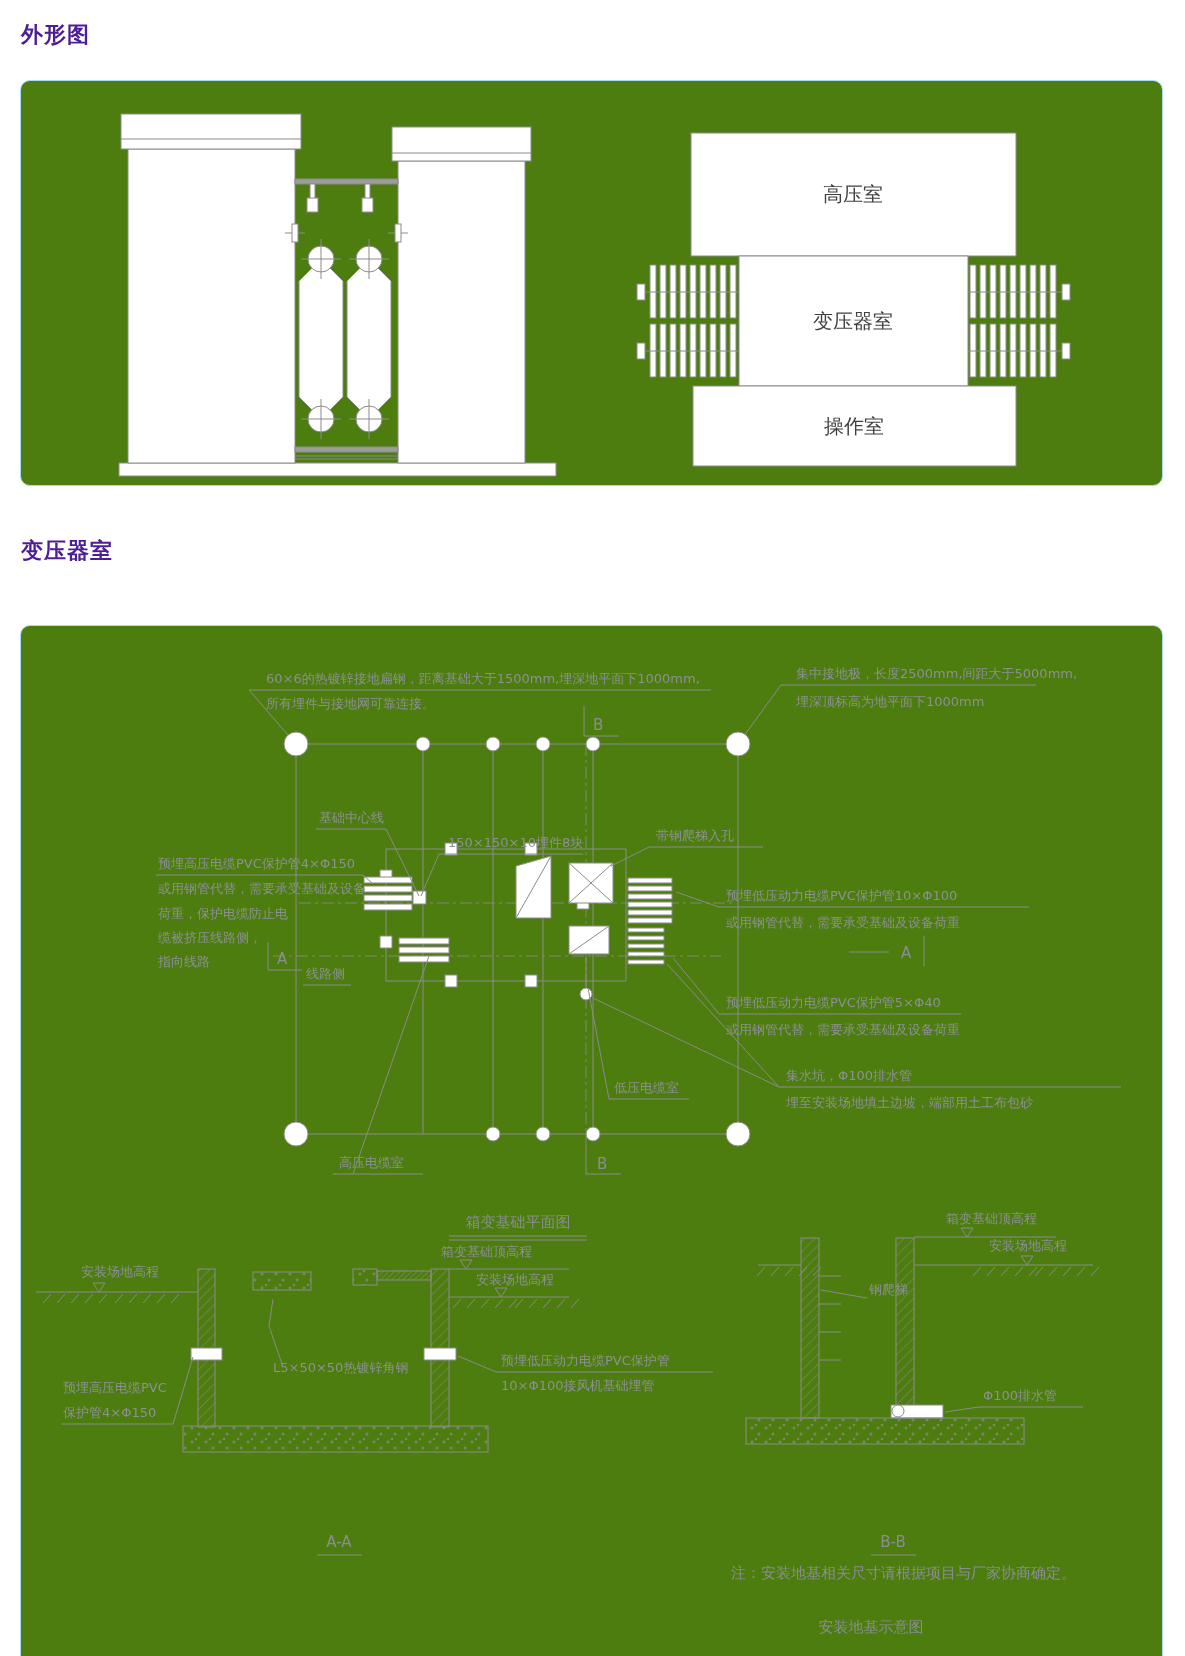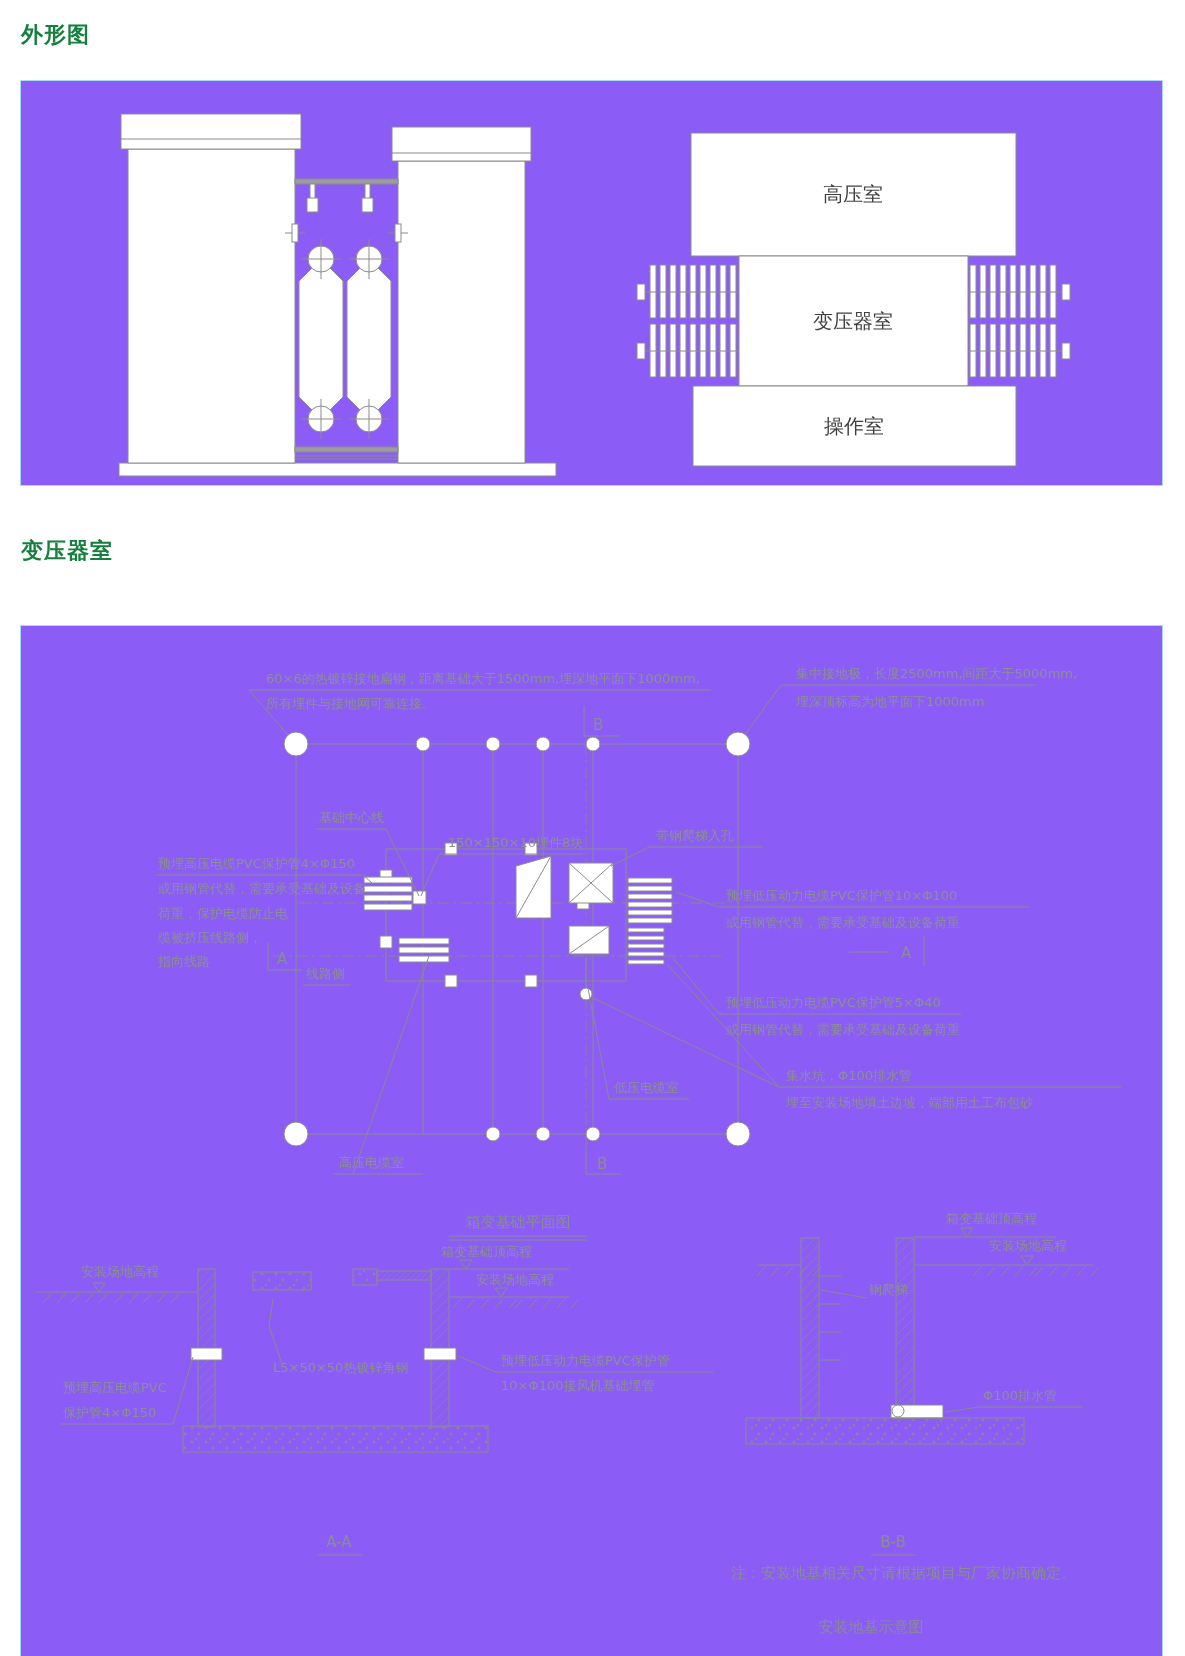--- a/index.html
+++ b/index.html
@@ -1,21 +1,21 @@
 <!DOCTYPE html>
 <html><head>
 <meta charset="utf-8">
 <style>
   html,body{margin:0;padding:0;background:#fff}
   .page{position:relative;width:1185px;height:1656px;background:#fff;overflow:hidden;
         font-family:"DejaVu Sans","Liberation Sans",sans-serif}
-  .sec-title{position:absolute;left:21px;font-size:22px;font-weight:bold;color:#15803d;letter-spacing:1px}
+  .sec-title{position:absolute;left:21px;font-size:22px;font-weight:bold;color:#4c1d95;letter-spacing:1px}
   .t1{top:20px}
   .t2{top:536px}
-  .panel{position:absolute;left:20px;border:1px solid #a9dbf4;border-radius:1px;background:#8b5cf6}
+  .panel{position:absolute;left:20px;border:1px solid #a9dbf4;border-radius:10px;background:#4d7c0f}
   .p1{top:80px;width:1141px;height:404px}
   .p2{top:625px;width:1141px;height:1040px}
   svg{display:block}
   svg line,svg rect,svg circle,svg polygon,svg polyline,svg path{stroke:#8b8b8b;fill:none;stroke-width:1}
   svg .fw{fill:#ffffff}
   svg .solid{fill:#9c9c9c;stroke:#8b8b8b}
   svg .hp{fill:url(#hp)}
   svg .sp{fill:url(#sp)}
   svg .dh{fill:url(#dh)}
   svg .cut{stroke-dasharray:12 4 3 4;stroke-width:0.9}

